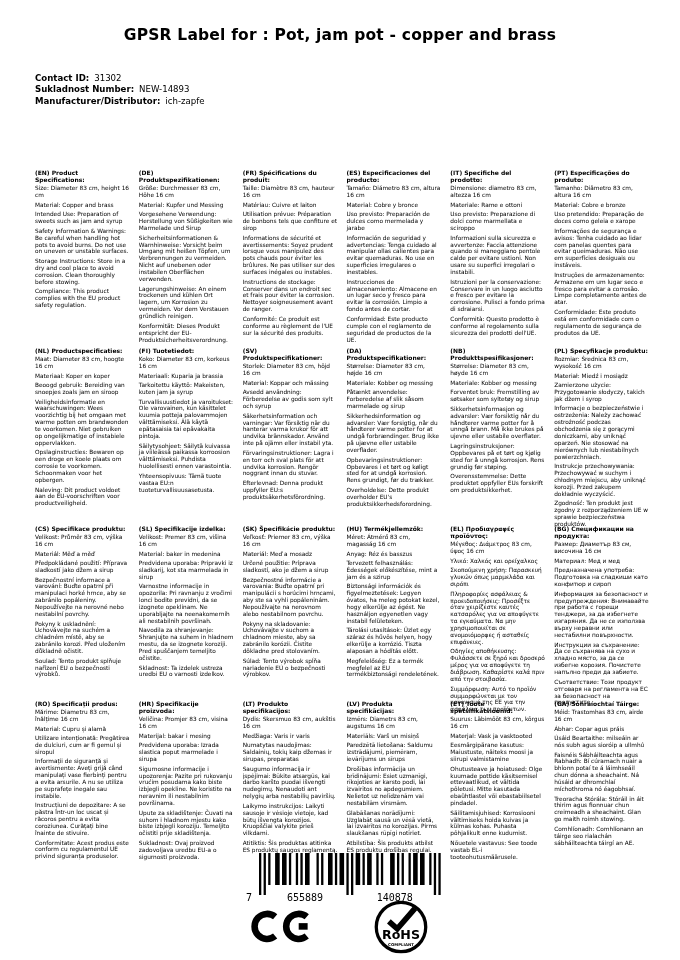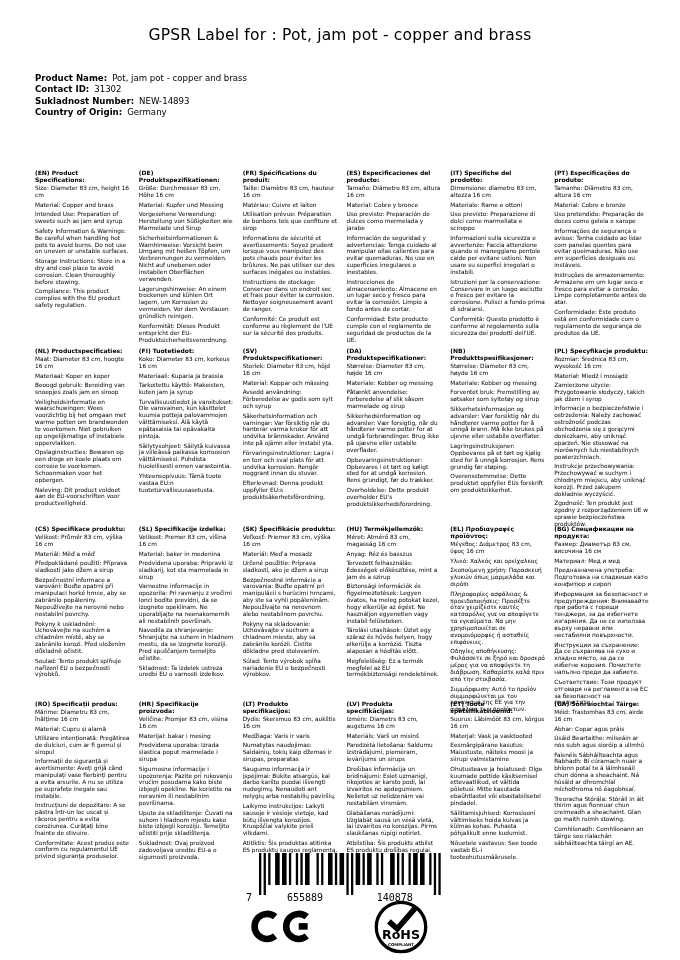--- a/index.html
+++ b/index.html
@@ -2,21 +2,21 @@
 <html><head>
 <meta charset="utf-8">
 <style>
   html,body{margin:0;padding:0;}
   body{
     width:680px;height:960px;background:#ffffff;color:#000;
     font-family:"DejaVu Sans",sans-serif;position:relative;overflow:hidden;
   }
   .title{
     position:absolute;top:26px;left:0;right:0;text-align:center;
-    font-size:15.5px;font-weight:normal;letter-spacing:.2px;
+    font-size:15.5px;font-weight:bold;letter-spacing:.2px;
   }
   .product-info{
     position:absolute;top:73px;left:35px;right:25px;
     font-size:8.6px;line-height:11.3px;
   }
   .pi-row{white-space:nowrap;}
   .pi-label{font-weight:bold;margin-right:5px;}
   .specs-grid{
     position:absolute;top:169px;left:35px;width:614px;
     display:grid;grid-template-columns:repeat(6,1fr);column-gap:9px;
@@ -35,36 +35,33 @@
     display:flex;justify-content:center;align-items:center;gap:60px;
   }
   .logo{display:flex;align-items:center;justify-content:center;}
 </style>
 </head>
 <body>
 
 <div class="title">GPSR Label for : Pot, jam pot - copper and brass</div>
 
 <div class="product-info">
-  <div class="pi-row">
-    <span class="pi-label">Product Name:</span><span class="pi-value">Pot, jam pot - copper and brass</span>
-  </div>
 
   <div class="pi-row">
     <span class="pi-label">Contact ID:</span><span class="pi-value">31302</span>
   </div>
 
   <div class="pi-row">
     <span class="pi-label">Sukladnost Number:</span><span class="pi-value">NEW-14893</span>
   </div>
 
-
   <div class="pi-row">
-    <span class="pi-label">Country of Origin:</span><span class="pi-value">Germany</span>
-  </div>
+    <span class="pi-label">Manufacturer/Distributor:</span><span class="pi-value">ich-zapfe</span>
+  </div>
+
 
 </div>
 
 <div class="specs-grid">
   <div class="spec-block">
     <div class="spec-h">(EN) Product Specifications:</div>
     <div class="spec-body">
         <p>Size: Diameter 83 cm, height 16 cm</p>
         <p>Material: Copper and brass</p>
         <p>Intended Use: Preparation of sweets such as jam and syrup</p>

